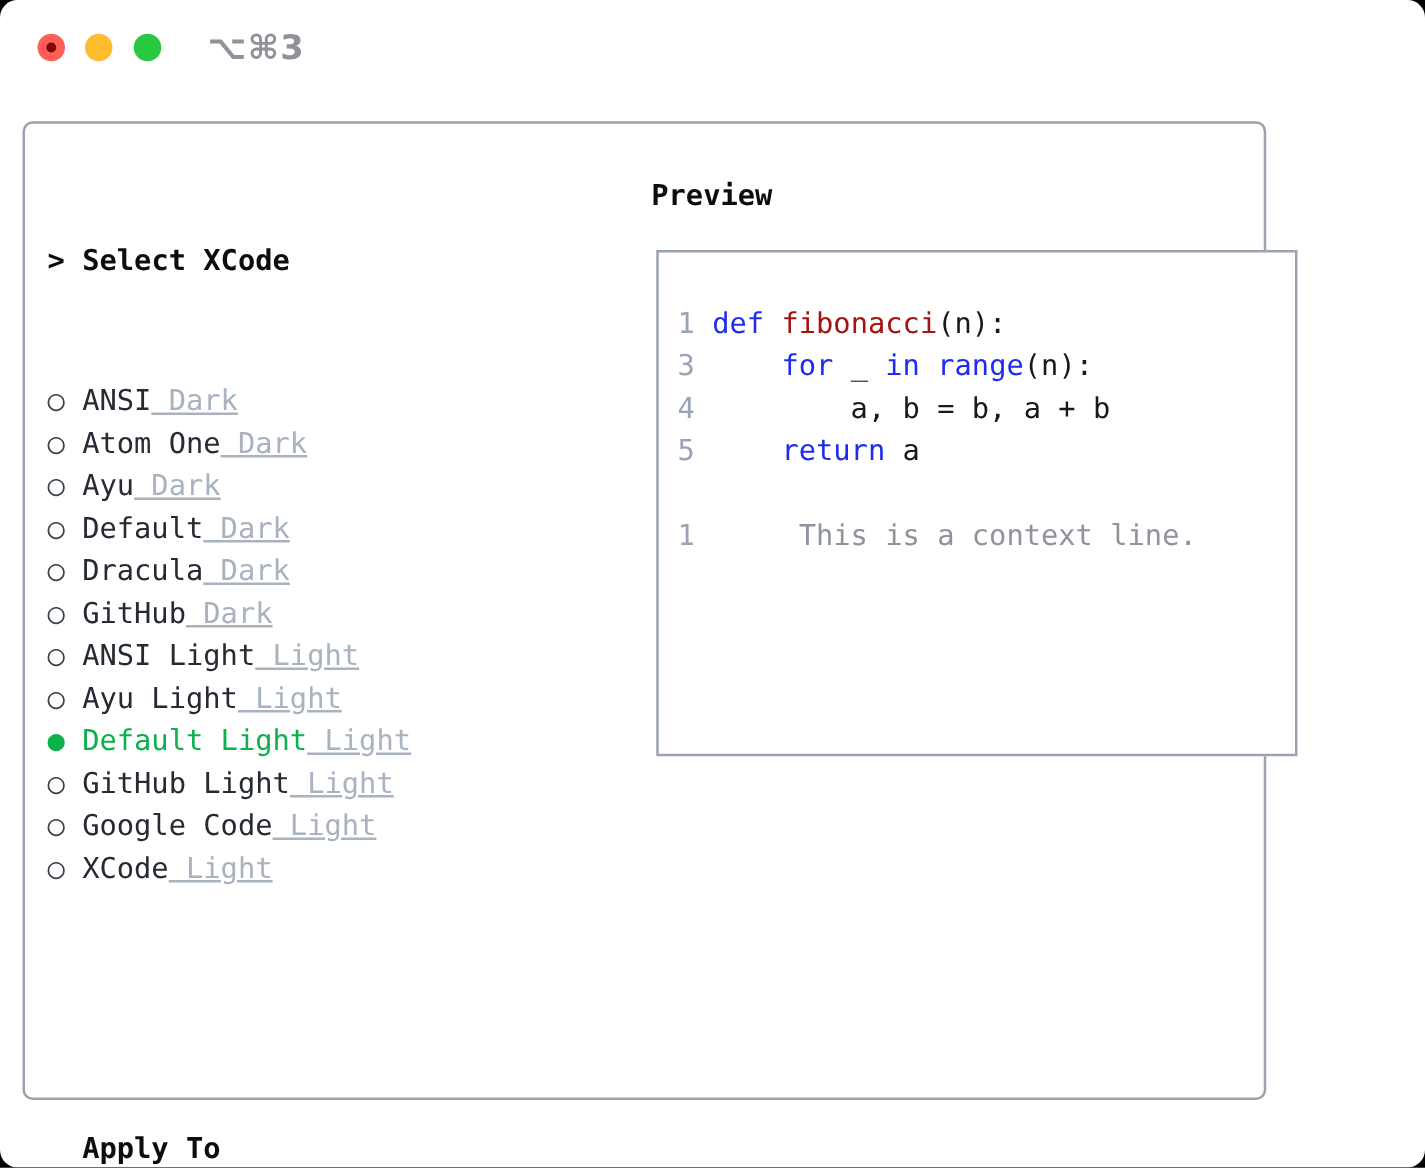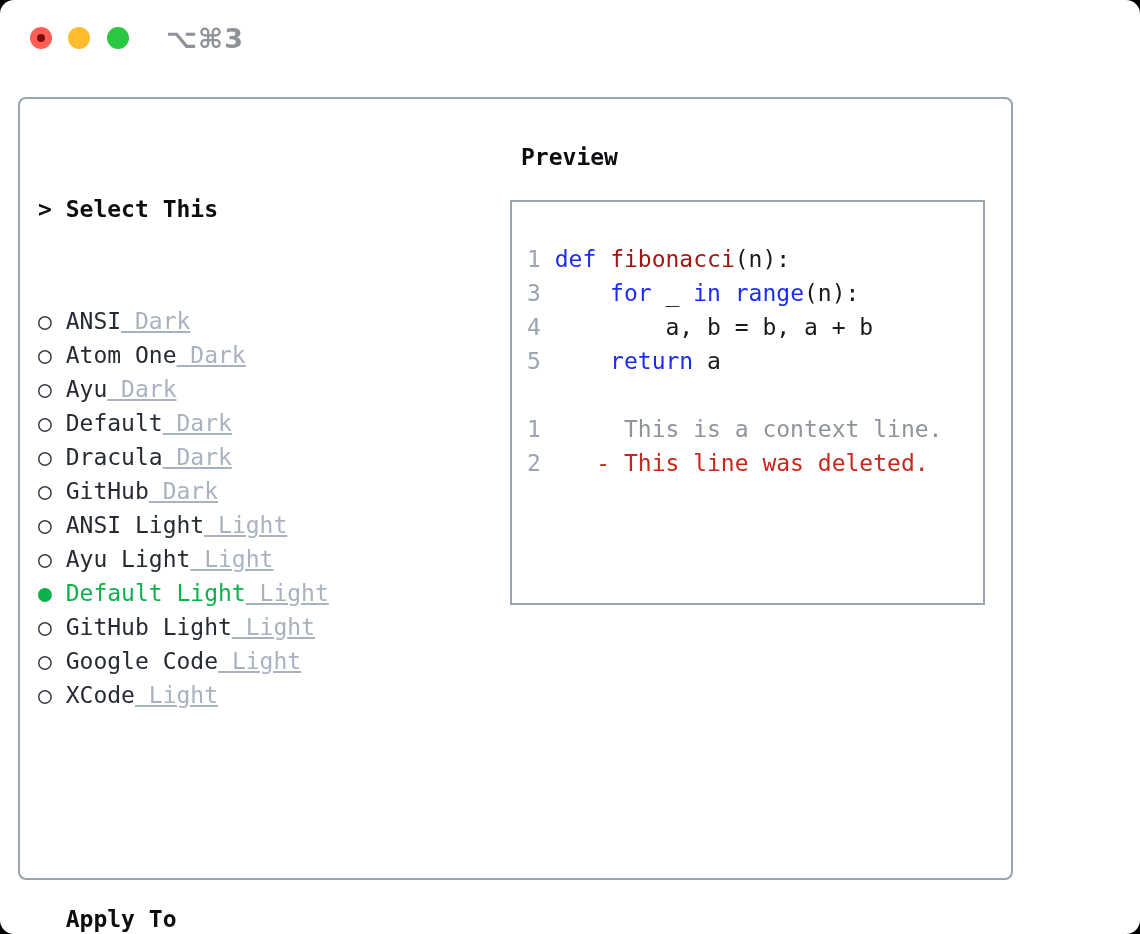--- a/index.html
+++ b/index.html
@@ -34,21 +34,21 @@
   .item-name{color:var(--text-dark);}
   .item-mark{color:#394049;}
   .variant{color:var(--muted-gray);text-decoration:underline;}
   .selected .item-name, .selected .item-mark{color:var(--accent-green);}
   
   .preview-label{
     position:absolute; left:501px; top:41px; height:34px; line-height:34px;
     font-size:23px; font-weight:bold; color:#0b0d10;
   }
   .preview-box{
-    position:absolute; left:490px; top:101px; width:475px; height:405px;
+    position:absolute; left:505px; top:101px; width:513px; height:405px;
     border:2px solid var(--border-gray); box-sizing:border-box; background:#fff;
   }
   .code{padding:40px 0 0 15px; font-size:23px;}
   .code .row{white-space:pre;}
   .tok-gutter{color:var(--gutter-gray);}
   .tok-plain{color:#17191d;}
   .tok-keyword{color:var(--keyword-blue);}
   .tok-function{color:var(--function-red);}
   .tok-context{color:var(--context-gray);}
   .tok-deleted{color:var(--deleted-red);}
@@ -62,21 +62,21 @@
   <div class="titlebar">
     <div class="traffic red"></div>
     <div class="traffic yellow"></div>
     <div class="traffic green"></div>
     <div class="win-title">⌥⌘3</div>
   </div>
 
   <div class="main-box">
 
     <div class="col-left">
-      <div class="row hdr"><span>&gt;</span><span> </span><span>Select This</span></div>
+      <div class="row hdr"><span>&gt;</span><span> </span><span>Select XCode</span></div>
 
       <div id="theme-list"><div class="row"><span class="item-mark">○ </span><span class="item-name">ANSI</span><span class="variant"> Dark</span></div><div class="row"><span class="item-mark">○ </span><span class="item-name">Atom One</span><span class="variant"> Dark</span></div><div class="row"><span class="item-mark">○ </span><span class="item-name">Ayu</span><span class="variant"> Dark</span></div><div class="row"><span class="item-mark">○ </span><span class="item-name">Default</span><span class="variant"> Dark</span></div><div class="row"><span class="item-mark">○ </span><span class="item-name">Dracula</span><span class="variant"> Dark</span></div><div class="row"><span class="item-mark">○ </span><span class="item-name">GitHub</span><span class="variant"> Dark</span></div><div class="row"><span class="item-mark">○ </span><span class="item-name">ANSI Light</span><span class="variant"> Light</span></div><div class="row"><span class="item-mark">○ </span><span class="item-name">Ayu Light</span><span class="variant"> Light</span></div><div class="row selected"><span class="item-mark">● </span><span class="item-name">Default Light</span><span class="variant"> Light</span></div><div class="row"><span class="item-mark">○ </span><span class="item-name">GitHub Light</span><span class="variant"> Light</span></div><div class="row"><span class="item-mark">○ </span><span class="item-name">Google Code</span><span class="variant"> Light</span></div><div class="row"><span class="item-mark">○ </span><span class="item-name">XCode</span><span class="variant"> Light</span></div></div>
 
       <div class="row"> </div>
 
       <div class="row hdr"><span>  </span><span>Apply To</span></div>
 
       
 
       
@@ -88,18 +88,17 @@
     <div class="preview-label">Preview</div>
 
     <div class="preview-box">
       <div class="code" id="code-block">
           <div class="row"><span class="tok-gutter">1</span><span class="tok-plain"> </span><span class="tok-keyword">def</span><span class="tok-plain"> </span><span class="tok-function">fibonacci</span><span class="tok-plain">(n):</span></div>
           <div class="row"><span class="tok-gutter">3</span><span class="tok-plain">     </span><span class="tok-keyword">for</span><span class="tok-plain"> _ </span><span class="tok-keyword">in</span><span class="tok-plain"> </span><span class="tok-keyword">range</span><span class="tok-plain">(n):</span></div>
           <div class="row"><span class="tok-gutter">4</span><span class="tok-plain">         a, b = b, a + b</span></div>
           <div class="row"><span class="tok-gutter">5</span><span class="tok-plain">     </span><span class="tok-keyword">return</span><span class="tok-plain"> a</span></div>
           <div class="row"><span class="tok-gutter"> </span></div>
           <div class="row"><span class="tok-gutter">1</span><span class="tok-context">      This is a context line.</span></div>
-          <div class="row"><span class="tok-gutter">2</span><span class="tok-deleted">    - This line was deleted.</span></div>
         </div>
     </div>
 
   </div>
 </div>
 
 </body></html>

